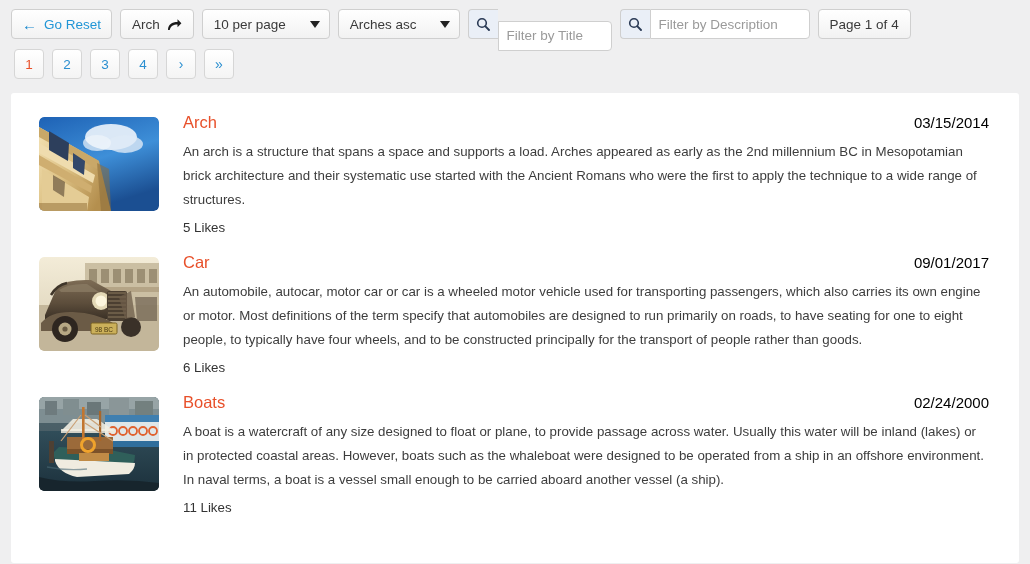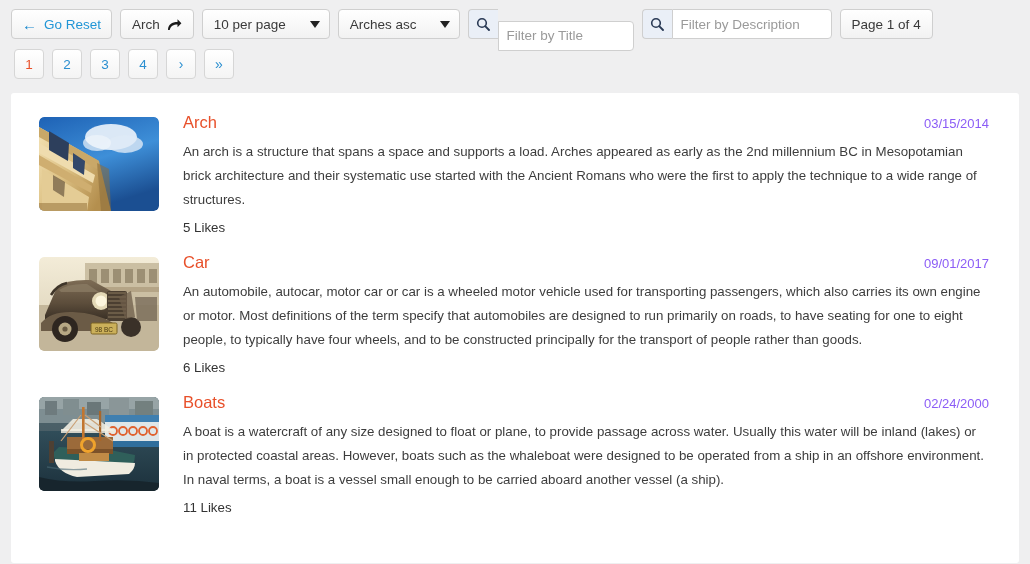--- a/index.html
+++ b/index.html
@@ -72,21 +72,21 @@
     border: 1px solid #cfcfcf;
     border-radius: 0 4px 4px 0;
     background: #fff;
     font-size: 13.5px;
     color: #555;
     padding: 0 8px;
     outline: none;
     font-family: "Liberation Sans", sans-serif;
   }
   .search-input::placeholder { color: #9a9a9a; }
-  .si-title { width: 136px; margin-top: 23px; }
+  .si-title { width: 114px; margin-top: 23px; }
   .si-desc  { width: 160px; }
 
   
   .pagination {
     display: flex;
     gap: 8px;
     padding: 8px 0 0 14px;
   }
   .page-btn {
     width: 30px; height: 30px;
@@ -130,22 +130,22 @@
   }
   .title {
     color: #e8502a;
     font-size: 16.5px;
     line-height: 20px;
     margin: 0;
     font-weight: normal;
     cursor: pointer;
   }
   .date {
-    color: #8b5cf6;
-    font-size: 13px;
+    color: #000000;
+    font-size: 15px;
     white-space: nowrap;
     padding-left: 14px;
   }
   .desc {
     margin: 8px 0 0 0;
     font-size: 13.3px;
     line-height: 24px;
     color: #3d3d3d;
     text-align: left;
   }

